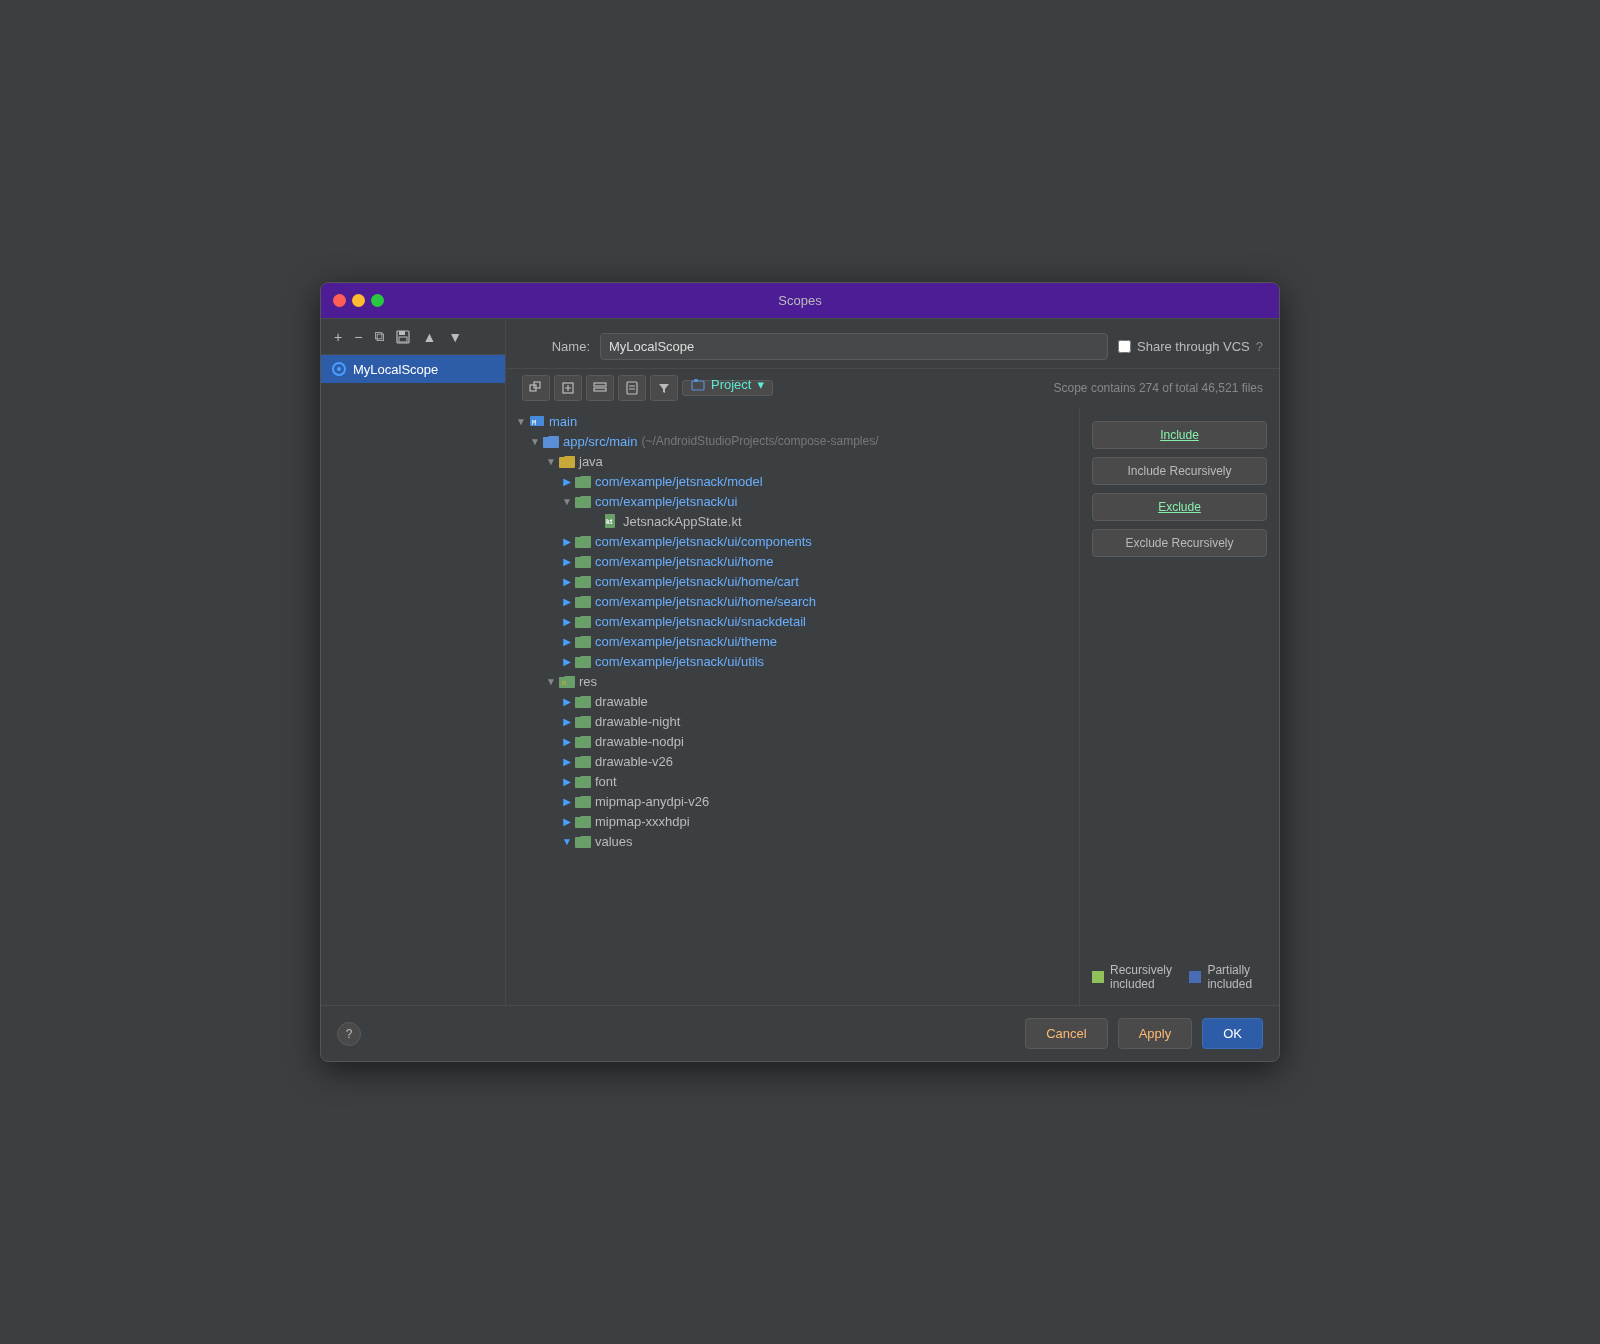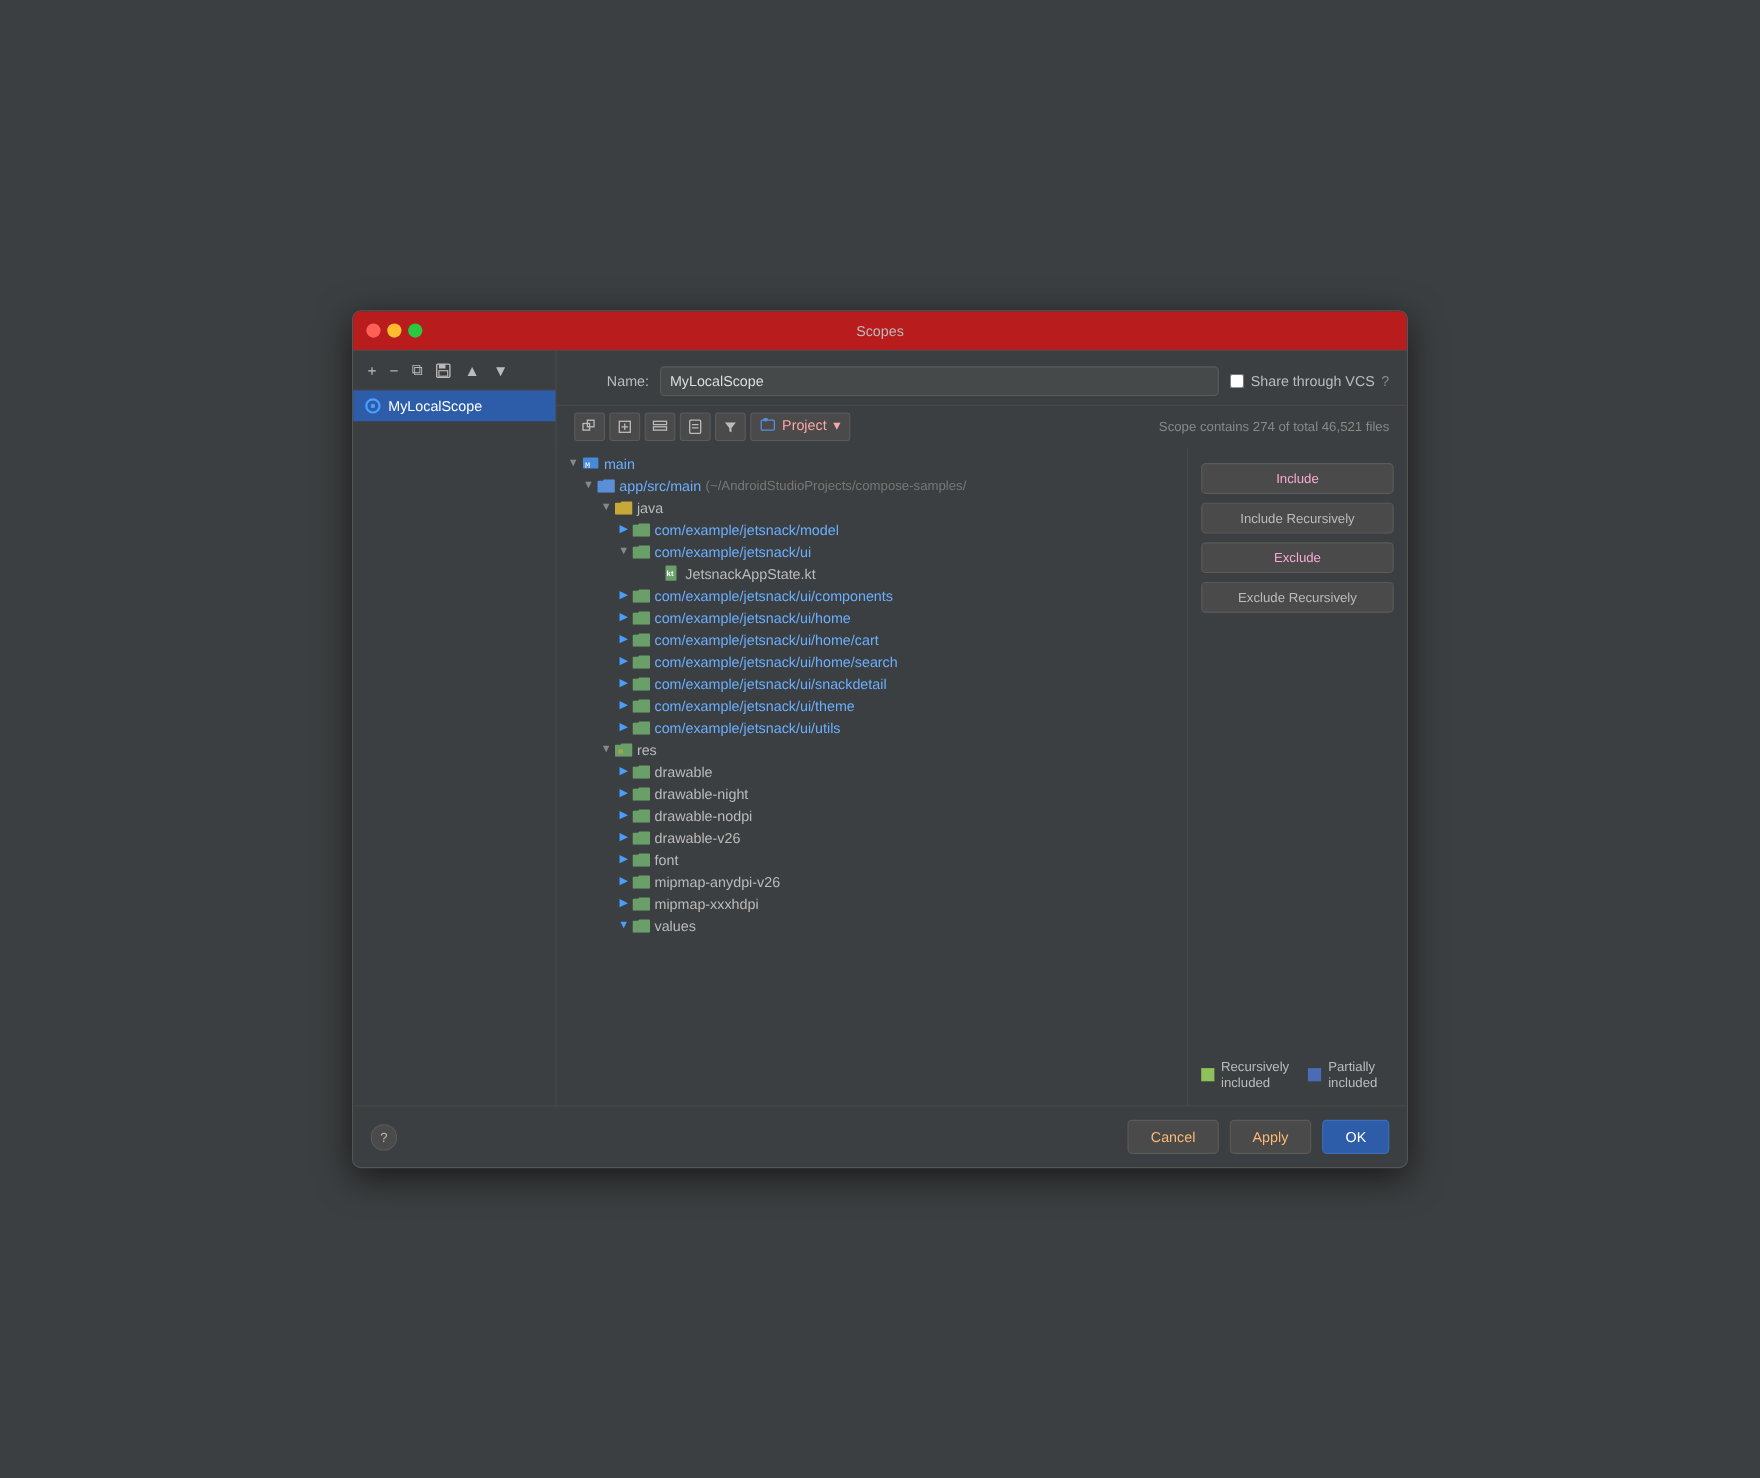--- a/index.html
+++ b/index.html
@@ -20,21 +20,21 @@
       border-radius: 8px;
       width: 960px;
       min-height: 780px;
       display: flex;
       flex-direction: column;
       box-shadow: 0 8px 32px rgba(0,0,0,0.6);
       overflow: hidden;
     }
 
     .title-bar {
-      background: #b91c1c;
+      background: #4c1d95;
       display: flex;
       align-items: center;
       justify-content: center;
       padding: 10px 16px;
       position: relative;
       border-bottom: 1px solid #4a4a4a;
     }
 
     .traffic-lights {
       position: absolute;
@@ -238,29 +238,29 @@
       font-size: 12px;
       display: flex;
       align-items: center;
       justify-content: center;
       width: 28px;
       height: 26px;
     }
 
     .project-selector {
       display: flex;
-      align-items: flex-start;
+      align-items: flex-end;
       background: #4a4a4a;
       border: 1px solid #5a5a5a;
       border-radius: 3px;
       padding: 3px 8px;
-      color: #fca5a5;
+      color: #5eead4;
       cursor: pointer;
       gap: 6px;
-      height: 26px;
+      height: 16px;
       font-size: 13px;
     }
 
     .scope-info {
       margin-left: auto;
       color: #888;
       font-size: 12px;
     }
 
     
@@ -294,21 +294,21 @@
       background: #4a4a4a;
       border: 1px solid #5a5a5a;
       border-radius: 4px;
       color: #bbb;
       cursor: pointer;
       padding: 6px 12px;
       font-size: 12px;
       text-align: center;
       width: 100%;
     }
-    .action-btn:disabled { color: #f9a8d4; cursor: default; }
+    .action-btn:disabled { color: #86efac; cursor: default; text-decoration: underline; }
 
     .legend {
       margin-top: auto;
       display: flex;
       gap: 6px;
     }
 
     .legend-item {
       display: flex;
       align-items: center;

